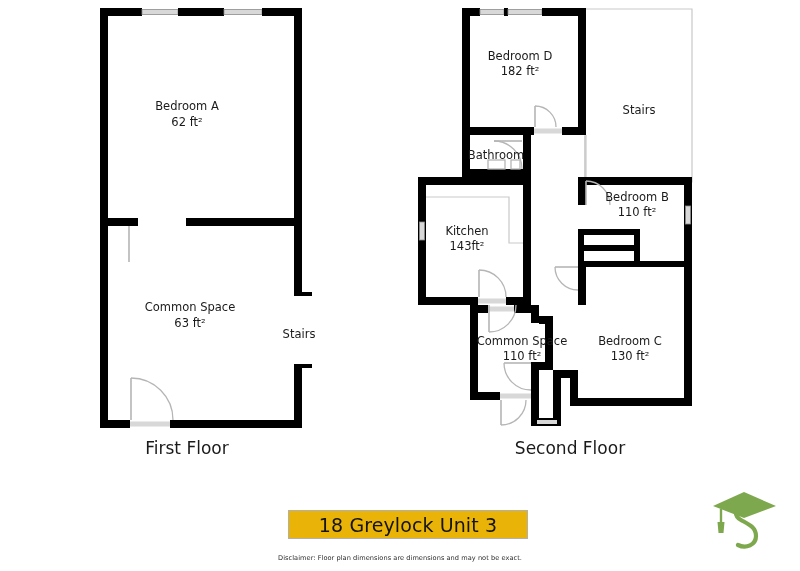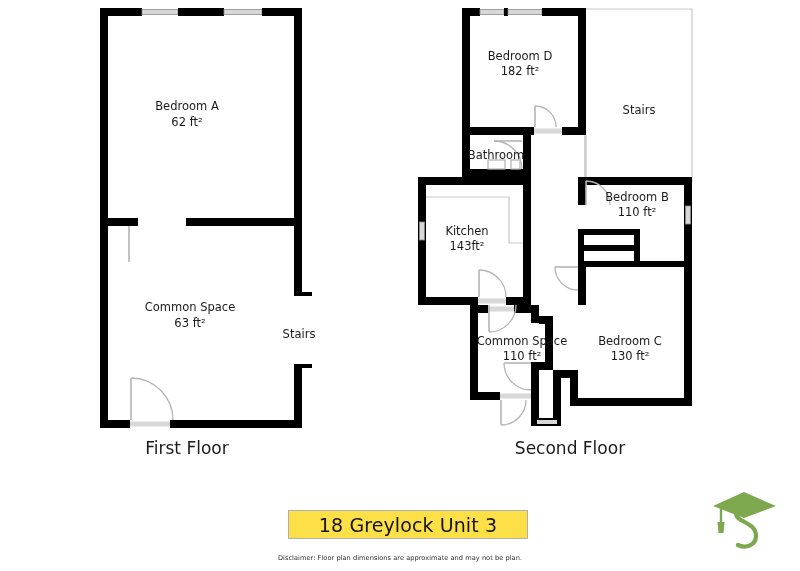--- a/index.html
+++ b/index.html
@@ -81,21 +81,21 @@
     stroke-width: 1.3;
   }
 
   #title-block {
     position: absolute;
     left: 288px;
     top: 510px;
     width: 240px;
     height: 29px;
     border: 1px solid #b0b0b0;
-    background: #fde047;
+    background: #eab308;
     box-sizing: border-box;
     display: flex;
     align-items: center;
     justify-content: center;
   }
   #title-block .title-text {
     font-family: "DejaVu Sans", sans-serif;
     font-size: 19px;
     color: #141414;
     white-space: nowrap;
@@ -286,21 +286,21 @@
     <text class="room-area" x="522" y="356">110 ft²</text>
 
     <text class="floor-label" x="570" y="449">Second Floor</text>
   </g>
 </svg>
 
 <div id="title-block">
   <span class="title-text">18 Greylock Unit 3</span>
 </div>
 
-<div id="disclaimer">Disclaimer: Floor plan dimensions are approximate and may not be plan.</div>
+<div id="disclaimer">Disclaimer: Floor plan dimensions are dimensions and may not be exact.</div>
 
 <svg id="logo" viewBox="0 0 76 72">
 
   <path fill="none" stroke="#7ea84e" stroke-width="4.2" stroke-linecap="round" d="M 49 24 C 49 17 41 14 35 17 C 28 20 28 29 35 33 C 42 37 50 40 50 49 C 50 58 40 62 32 58"></path>
 
   <path fill="#7ea84e" d="M 38 5 L 70 19 L 38 31 L 7 19 Z"></path>
 
   <path fill="none" stroke="#7ea84e" stroke-width="2.4" d="M 15 22 L 15 36"></path>
 
   <path fill="#7ea84e" d="M 11.5 35 L 18.5 35 L 17.5 46 L 12.5 46 Z"></path>

